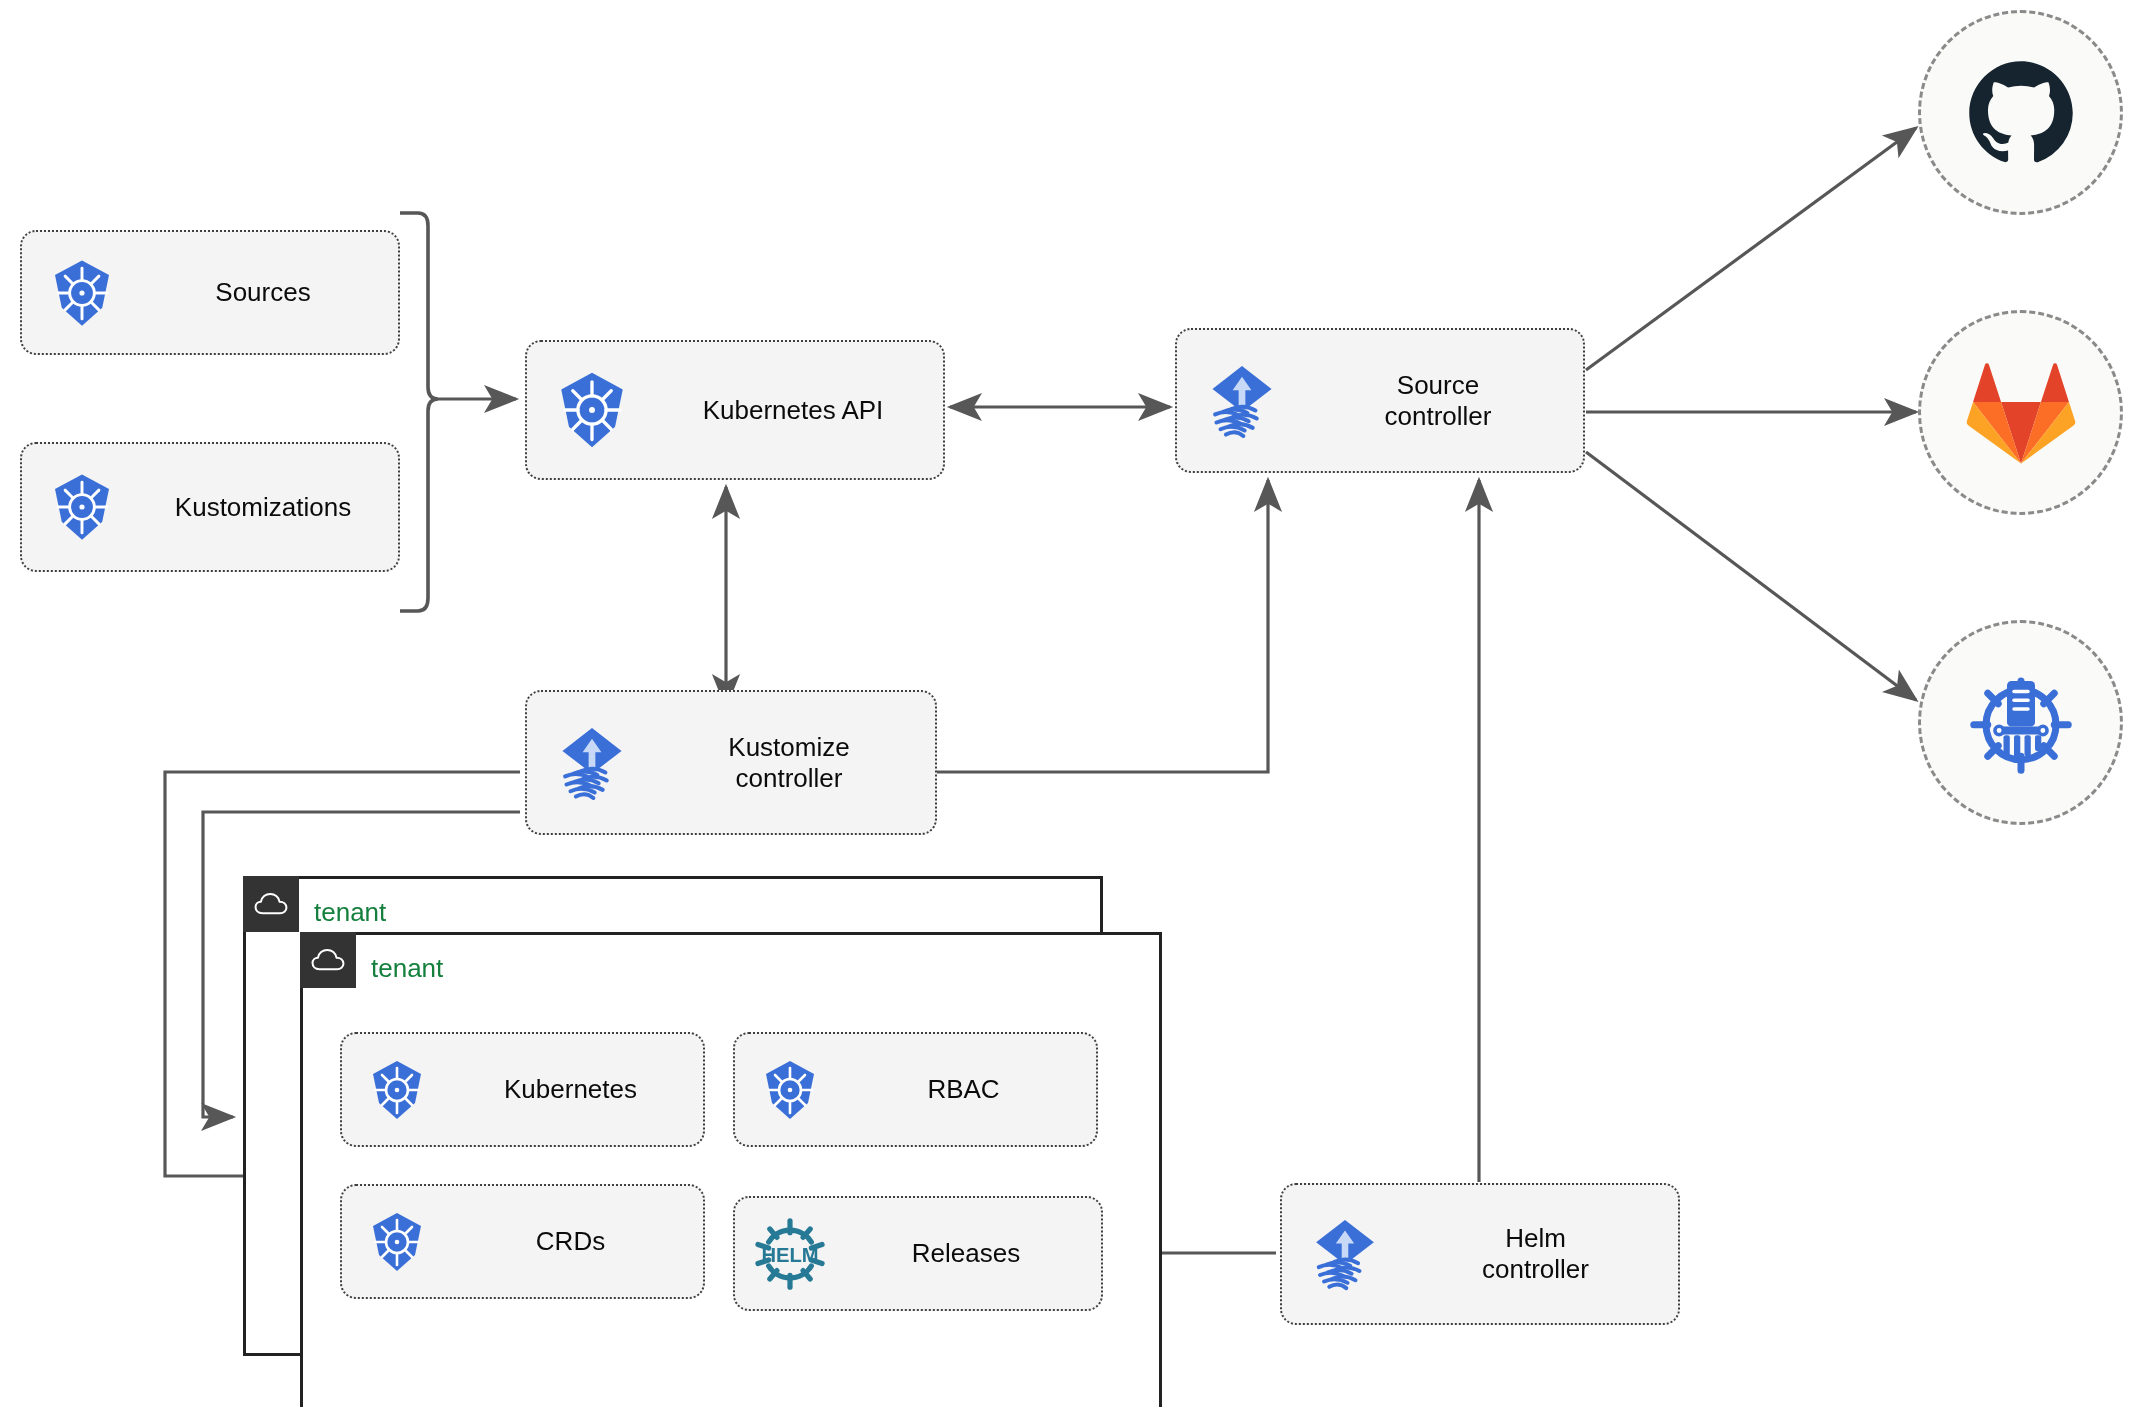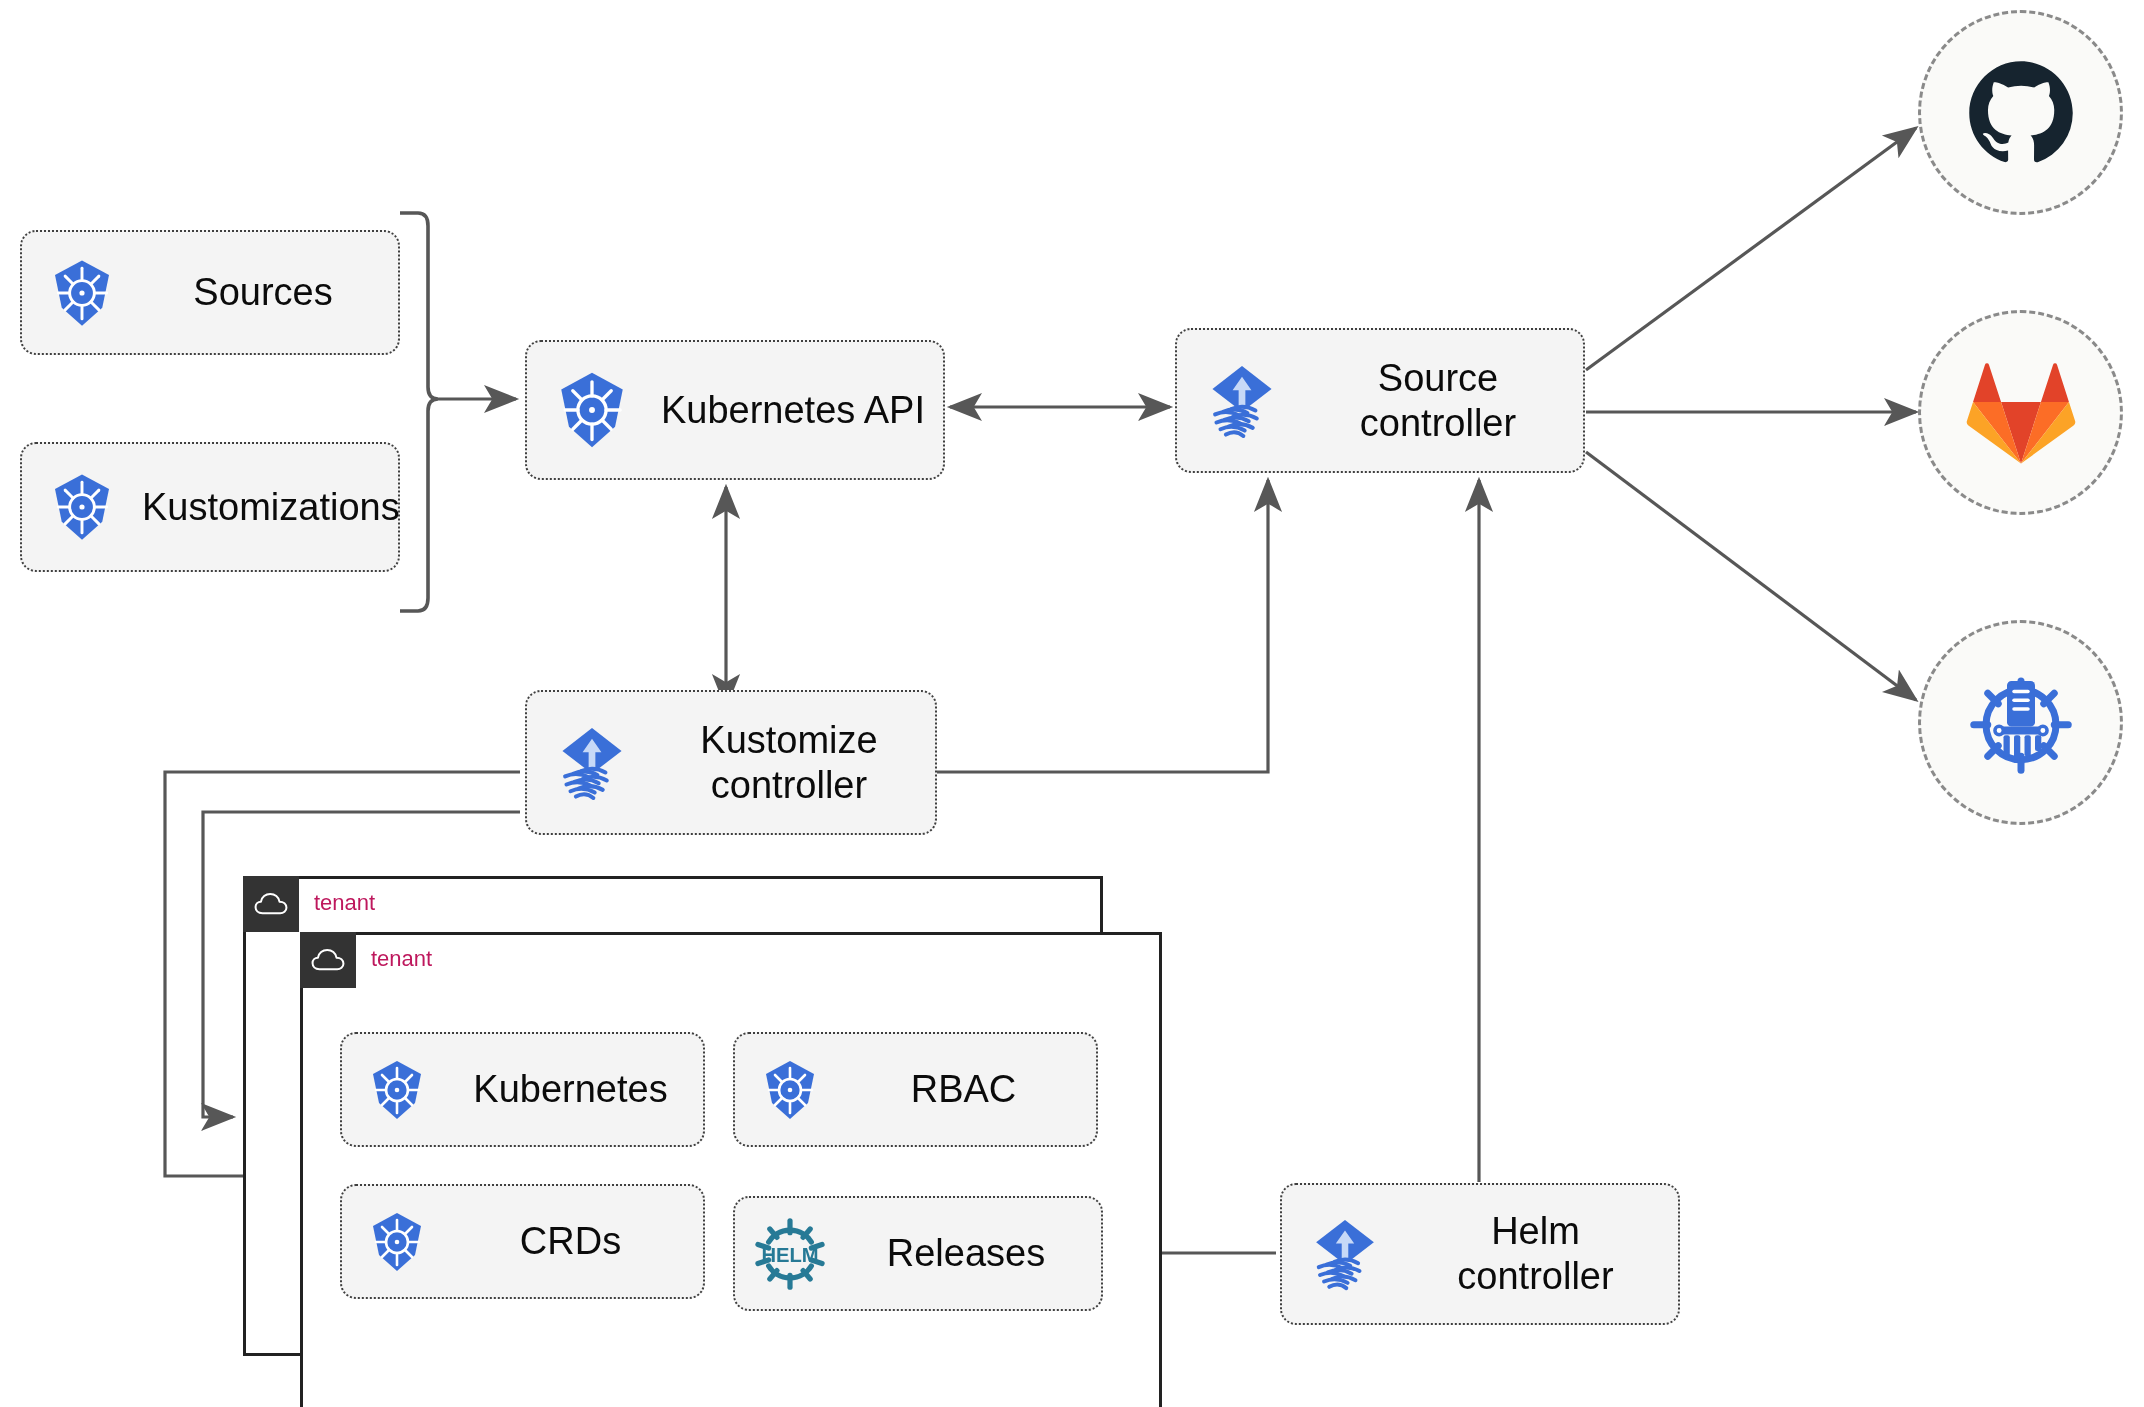--- a/index.html
+++ b/index.html
@@ -31,21 +31,21 @@
     border: 2px dotted #3f3f3f;
     border-radius: 16px;
     display: flex;
     align-items: center;
     justify-content: flex-start;
   }
   .node .label {
     flex: 1;
     text-align: center;
     color: #0b0b0b;
-    font-size: 38px;
+    font-size: 26px;
     line-height: 1.18;
     white-space: pre-line;
     padding-right: 14px;
   }
   .node .nicon {
     flex: 0 0 auto;
     display: flex;
     align-items: center;
     justify-content: center;
   }
@@ -76,23 +76,23 @@
     height: 56px;
     background: #333333;
     width: 56px;
     display: flex;
     align-items: center;
     justify-content: center;
   }
   .tenant-title {
     position: absolute;
     left: 68px;
-    top: 4px;
-    font-size: 22px;
-    color: #be185d;
+    top: 13px;
+    font-size: 26px;
+    color: #15803d;
     line-height: 40px;
   }
 
   .ico-svg { display: block; }
 </style>
 </head>
 <body>
 
 <div id="canvas">
 

